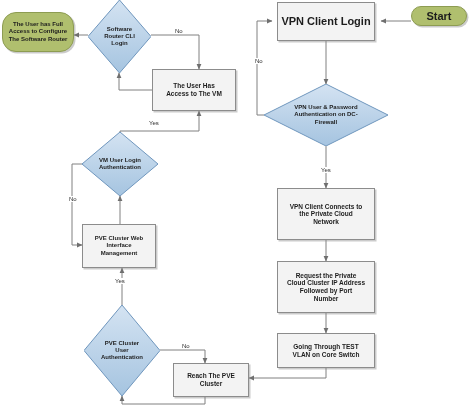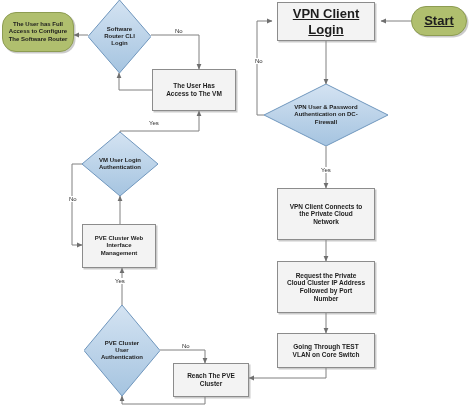--- a/index.html
+++ b/index.html
@@ -79,21 +79,21 @@
     font-size: 6px;
     color: #2b2b2b;
     font-weight: normal;
     background: #ffffff;
     padding: 0 1px;
     z-index: 3;
     line-height: 1;
   }
   .t65 { font-size: 6.5px; }
   .t6 { font-size: 6px; }
-  .t8 { font-size: 13px; text-decoration: underline; }
+  .t8 { font-size: 11px; }
 </style>
 </head>
 <body>
 
 <div id="canvas">
 
   <svg id="edges" viewBox="0 0 471 408" width="471" height="408">
     <defs>
       <marker id="arrow" markerWidth="6" markerHeight="6" refX="5" refY="3" orient="auto" markerUnits="userSpaceOnUse">
         <path d="M0,0.6 L5.4,3 L0,5.4 z" fill="#6f6f6f"></path>
@@ -136,21 +136,21 @@
       <path d="M120,196 L120,131 L199,131 L199,111"></path>
 
       <path d="M152,90 L119,90 L119,73"></path>
 
       <path d="M151,35 L199,35 L199,69"></path>
 
       <path d="M88,35 L74,35"></path>
     </g>
   </svg>
 
-  <div class="node term" style="left:411px; top:6px; width:56px; height:30px;">
+  <div class="node term" style="left:411px; top:6px; width:56px; height:20px;">
     <span class="lbl t8">Start</span>
   </div>
 
   <div class="node proc" style="left:277px; top:2px; width:98px; height:39px;">
     <span class="lbl t8">VPN Client Login</span>
   </div>
 
   <div class="node decision" style="left:264px; top:84px; width:124px; height:62px;">
     <svg class="dshape" viewBox="0 0 124 62" preserveAspectRatio="none">
       <polygon points="62,0 124,31 62,62 0,31" fill="url(#dgrad)" stroke="#6f96bd" stroke-width="1"></polygon>

